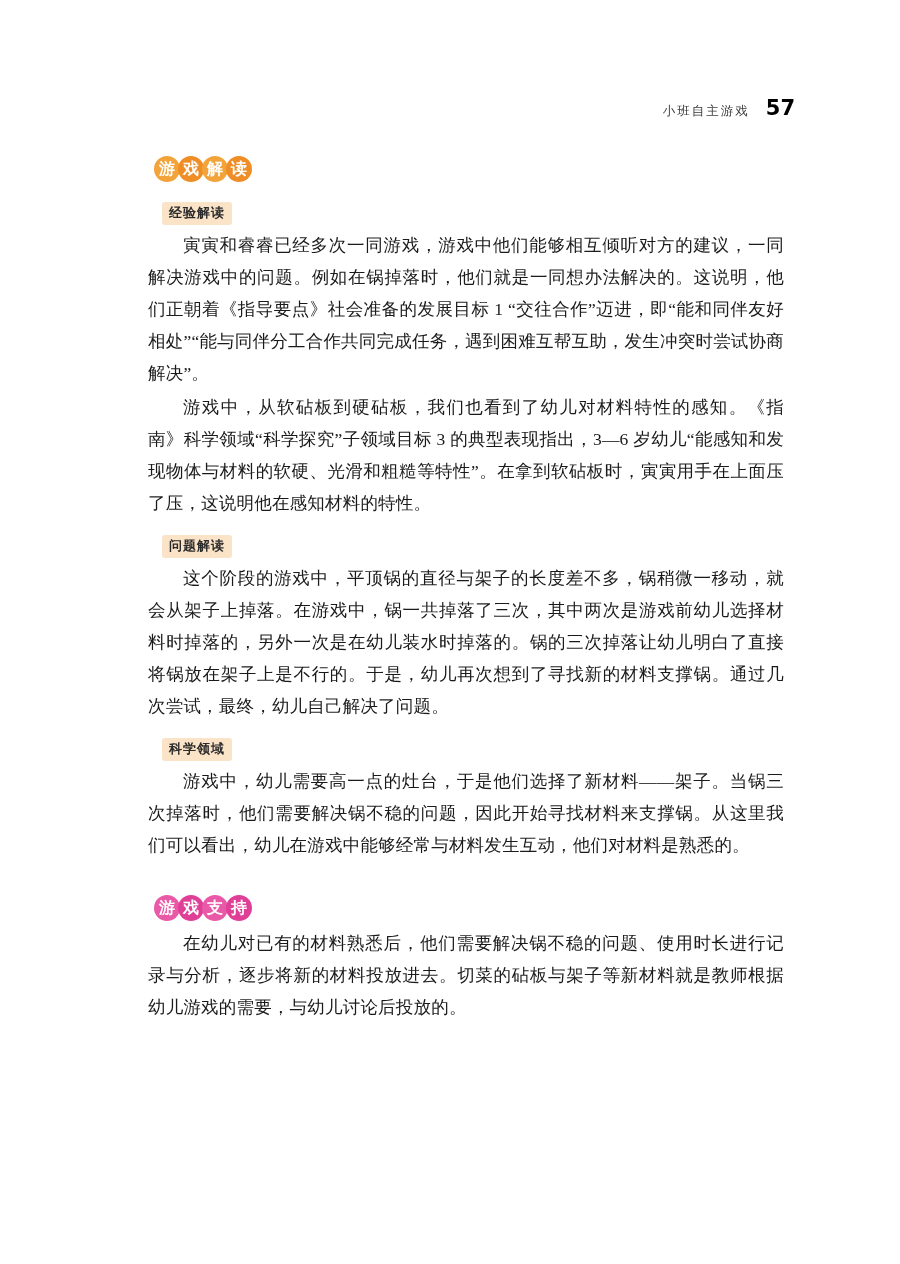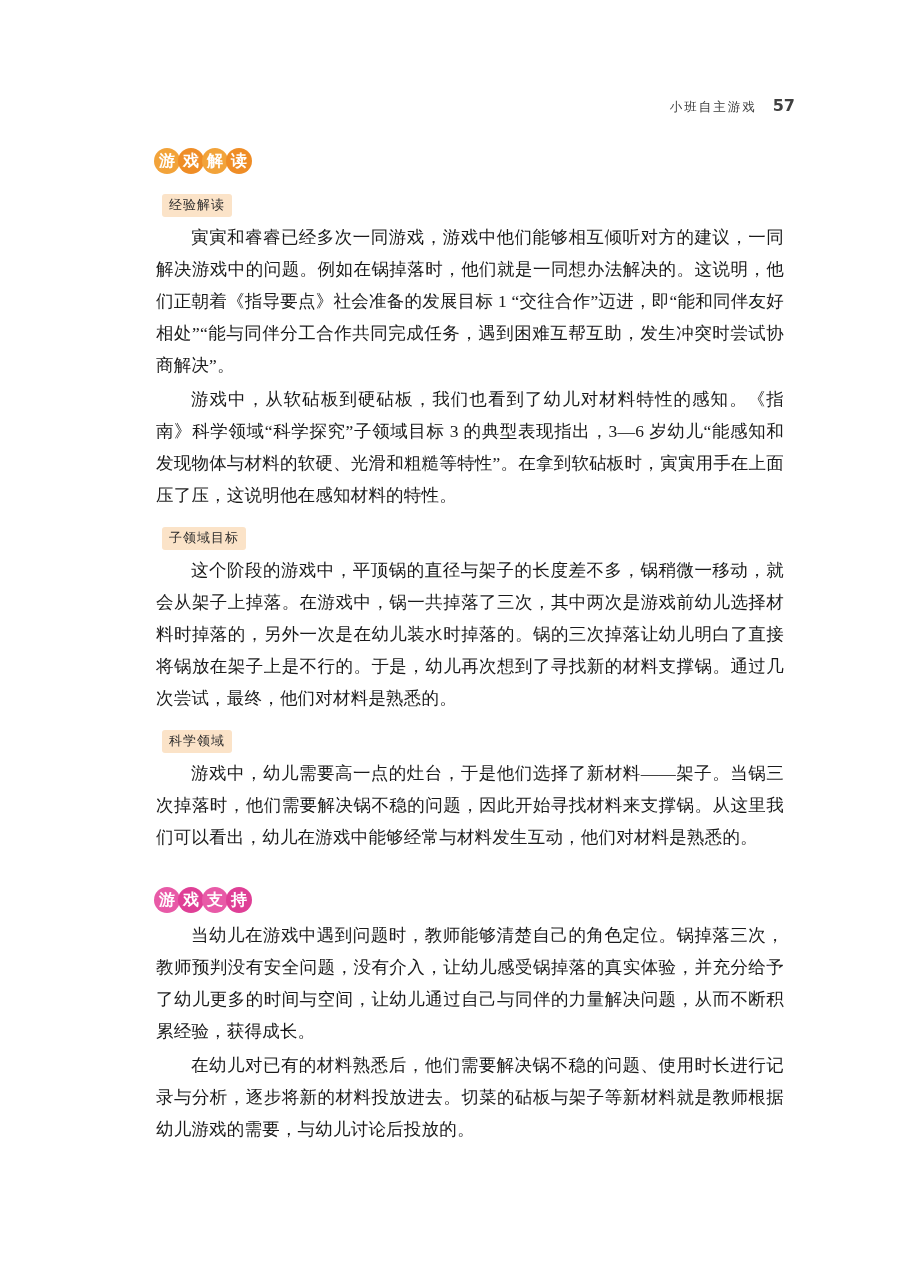--- a/index.html
+++ b/index.html
@@ -32,28 +32,28 @@
     gap: 16px;
   }
   .header-title {
     font-family: "DejaVu Sans", sans-serif;
     font-size: 12.5px;
     letter-spacing: 2px;
     color: #3b3b3b;
   }
   .header-page {
     font-family: "DejaVu Sans", sans-serif;
-    font-size: 16px;
+    font-size: 21px;
     font-weight: bold;
-    color: #404040;
+    color: #000000;
   }
   
   .content {
     position: absolute;
-    top: 148px;
+    top: 156px;
     left: 148px;
     width: 636px;
   }
   
   .section-pill {
     display: inline-block;
     position: relative;
     margin: 0 0 6px 6px;
     padding: 0;
     white-space: nowrap;
@@ -82,34 +82,34 @@
   .pill-pink .ch:nth-child(1) { background: #e85aa7; }
   .pill-pink .ch:nth-child(2) { background: #df3f96; }
   .pill-pink .ch:nth-child(3) { background: #e85aa7; }
   .pill-pink .ch:nth-child(4) { background: #df3f96; }
 
   
   .sub-heading {
     display: inline-block;
     font-family: "DejaVu Sans", sans-serif;
     font-size: 13px;
-    font-weight: normal;
+    font-weight: bold;
     letter-spacing: 1px;
     color: #2b2b2b;
     background: #fbe3c8;
     border-radius: 3px;
     padding: 2px 7px 3px 7px;
     margin: 14px 0 4px 14px;
   }
   p.body-text {
     font-size: 17.5px;
     line-height: 32px;
     text-align: justify;
     text-justify: inter-ideograph;
-    margin: 0 0 2px 8px;
+    margin: 0 0 2px 0;
     text-indent: 2em;
     letter-spacing: 0.2px;
   }
   .block { margin-bottom: 2px; }
   .section-support { margin-top: 34px; }
 </style>
 </head>
 <body>
 
 <div class="page">
@@ -129,37 +129,36 @@
 
       
       <div class="block">
         <div class="sub-heading">经验解读</div>
         <p class="body-text">寅寅和睿睿已经多次一同游戏，游戏中他们能够相互倾听对方的建议，一同解决游戏中的问题。例如在锅掉落时，他们就是一同想办法解决的。这说明，他们正朝着《指导要点》社会准备的发展目标 1 “交往合作”迈进，即“能和同伴友好相处”“能与同伴分工合作共同完成任务，遇到困难互帮互助，发生冲突时尝试协商解决”。</p>
         <p class="body-text">游戏中，从软砧板到硬砧板，我们也看到了幼儿对材料特性的感知。《指南》科学领域“科学探究”子领域目标 3 的典型表现指出，3—6 岁幼儿“能感知和发现物体与材料的软硬、光滑和粗糙等特性”。在拿到软砧板时，寅寅用手在上面压了压，这说明他在感知材料的特性。</p>
       </div>
 
       
       <div class="block">
-        <div class="sub-heading">子领域目标</div>
-        <p class="body-text">这个阶段的游戏中，平顶锅的直径与架子的长度差不多，锅稍微一移动，就会从架子上掉落。在游戏中，锅一共掉落了三次，其中两次是游戏前幼儿选择材料时掉落的，另外一次是在幼儿装水时掉落的。锅的三次掉落让幼儿明白了直接将锅放在架子上是不行的。于是，幼儿再次想到了寻找新的材料支撑锅。通过几次尝试，最终，他们对材料是熟悉的。</p>
+        <div class="sub-heading">问题解读</div>
+        <p class="body-text">这个阶段的游戏中，平顶锅的直径与架子的长度差不多，锅稍微一移动，就会从架子上掉落。在游戏中，锅一共掉落了三次，其中两次是游戏前幼儿选择材料时掉落的，另外一次是在幼儿装水时掉落的。锅的三次掉落让幼儿明白了直接将锅放在架子上是不行的。于是，幼儿再次想到了寻找新的材料支撑锅。通过几次尝试，最终，幼儿自己解决了问题。</p>
       </div>
 
       
       <div class="block">
         <div class="sub-heading">科学领域</div>
         <p class="body-text">游戏中，幼儿需要高一点的灶台，于是他们选择了新材料——架子。当锅三次掉落时，他们需要解决锅不稳的问题，因此开始寻找材料来支撑锅。从这里我们可以看出，幼儿在游戏中能够经常与材料发生互动，他们对材料是熟悉的。</p>
       </div>
     </div>
 
     <div class="section-support">
 
       <div class="section-pill pill-pink">
         <span class="ch">游</span><span class="ch">戏</span><span class="ch">支</span><span class="ch">持</span>
       </div>
 
       <div class="block">
-        <p class="body-text">当幼儿在游戏中遇到问题时，教师能够清楚自己的角色定位。锅掉落三次，教师预判没有安全问题，没有介入，让幼儿感受锅掉落的真实体验，并充分给予了幼儿更多的时间与空间，让幼儿通过自己与同伴的力量解决问题，从而不断积累经验，获得成长。</p>
         <p class="body-text">在幼儿对已有的材料熟悉后，他们需要解决锅不稳的问题、使用时长进行记录与分析，逐步将新的材料投放进去。切菜的砧板与架子等新材料就是教师根据幼儿游戏的需要，与幼儿讨论后投放的。</p>
       </div>
     </div>
 
   </div>
 </div>
 
 </body></html>

